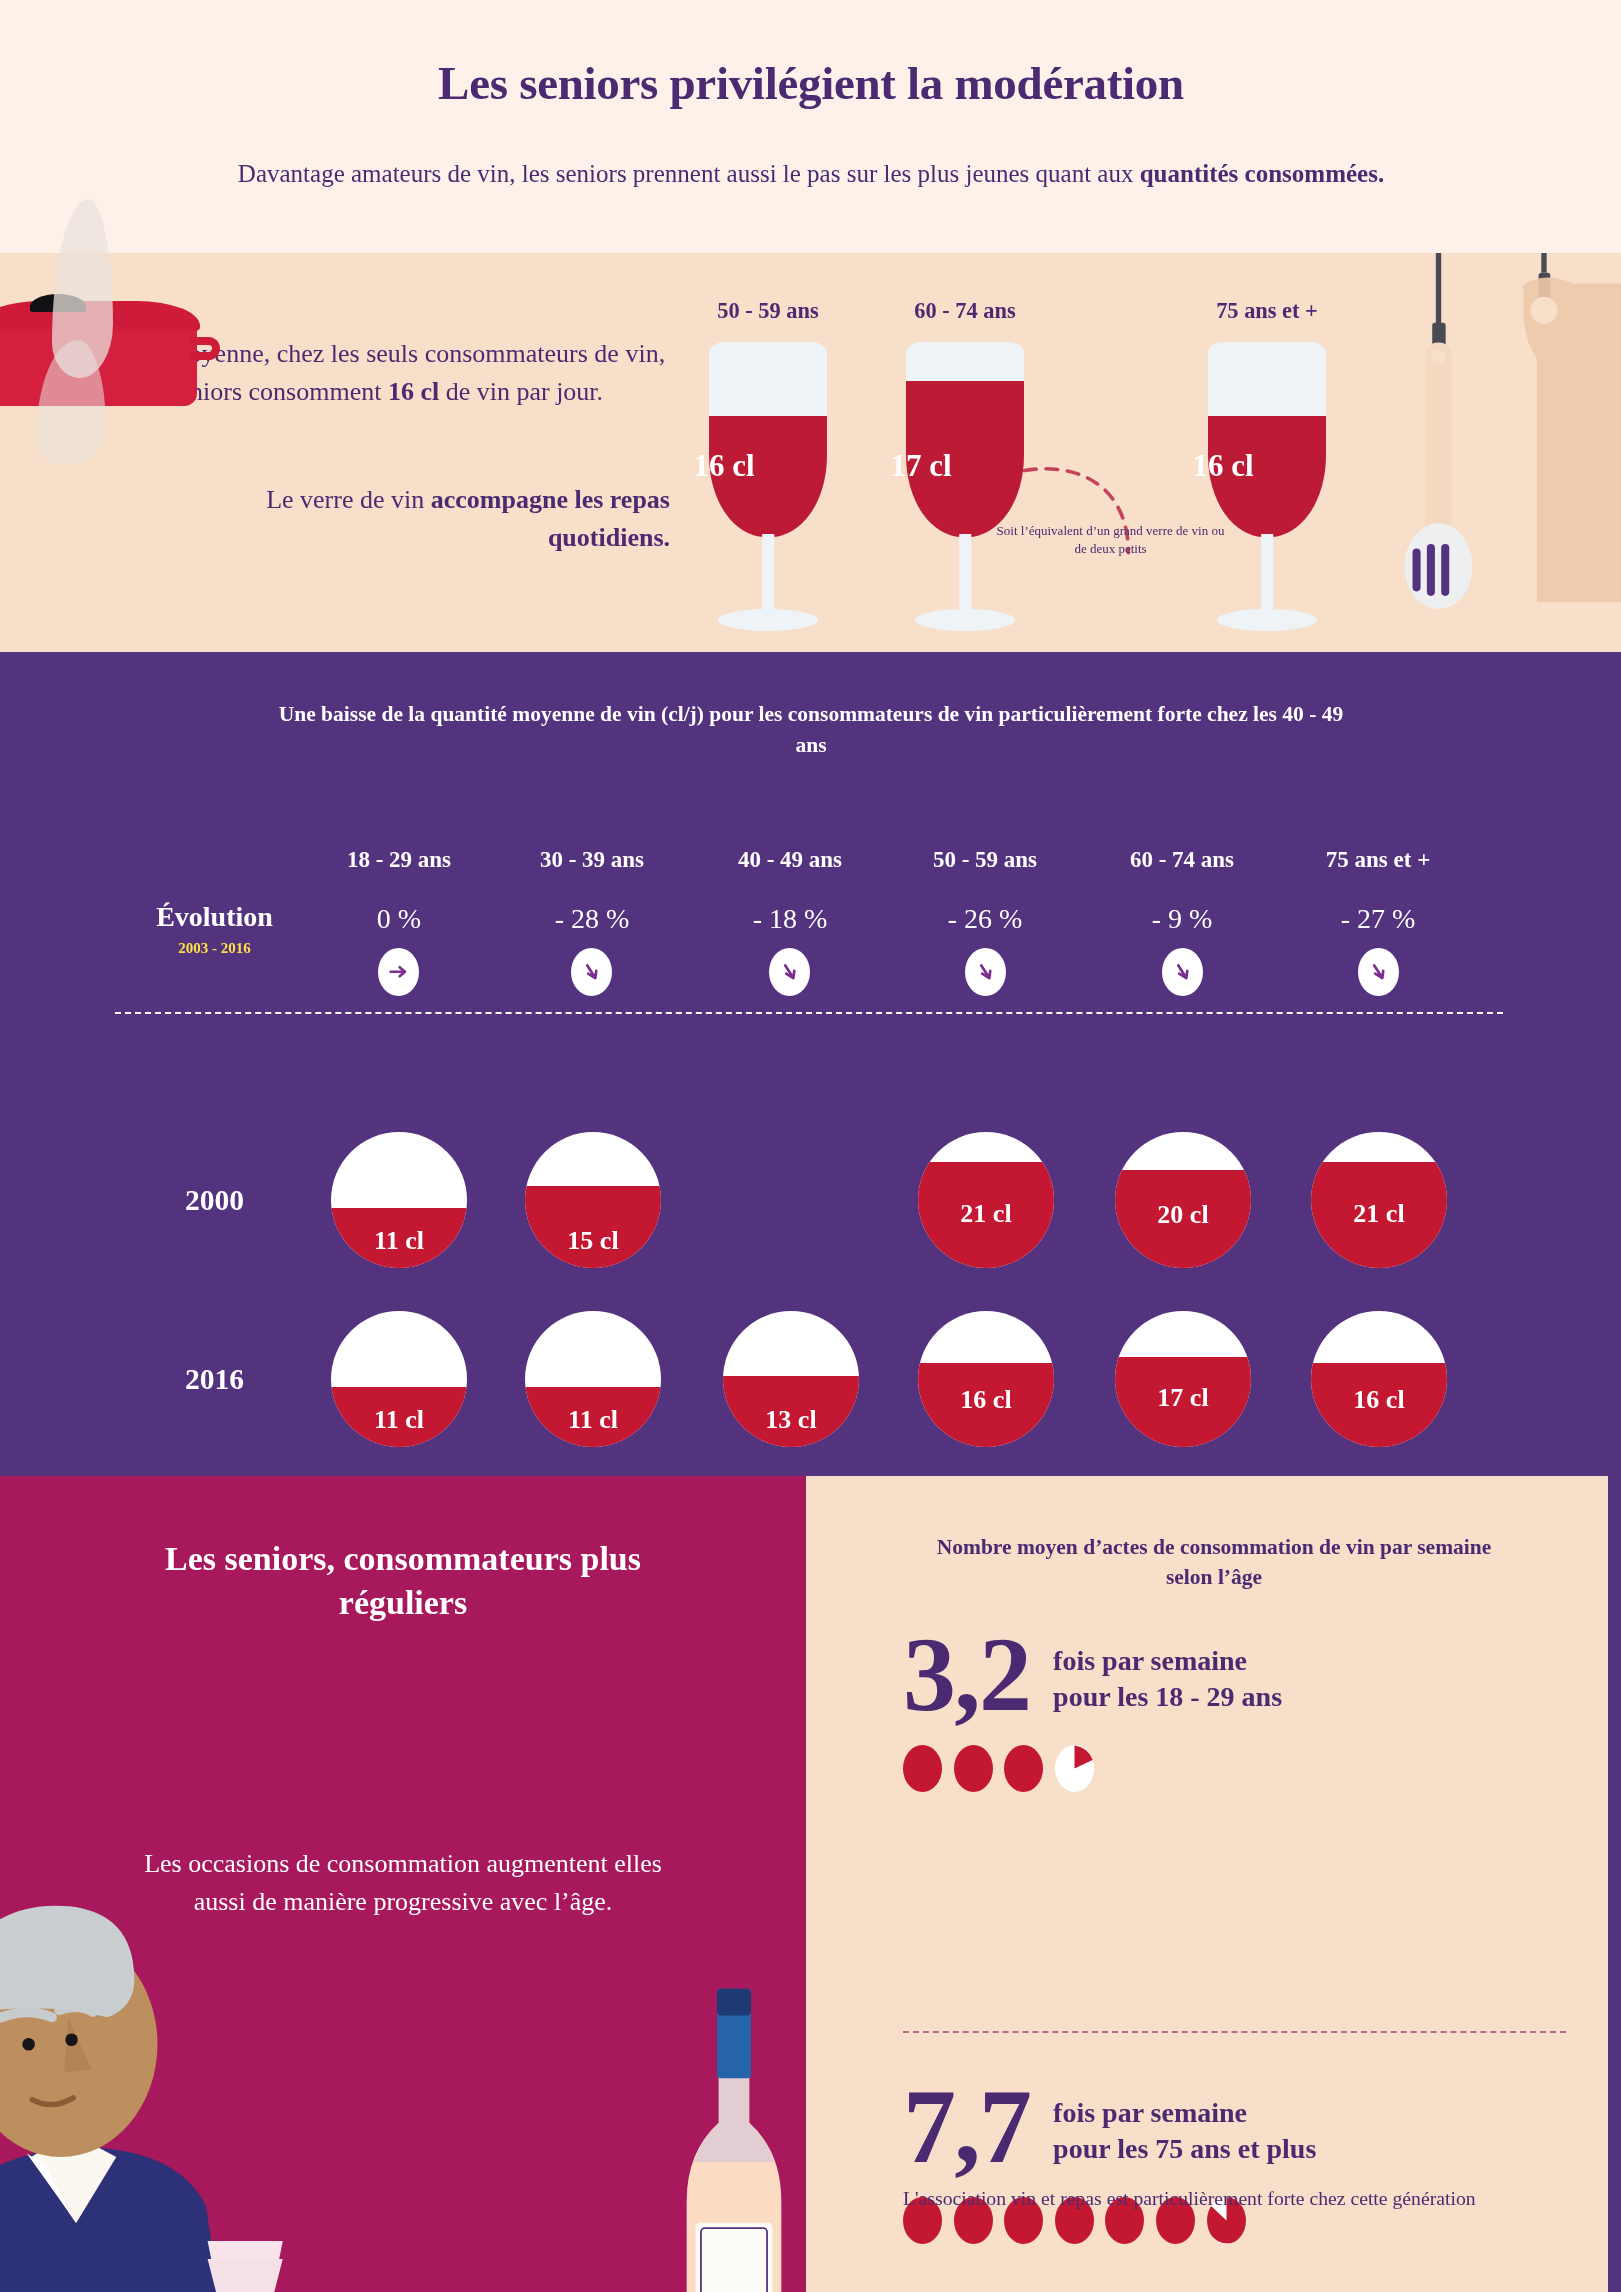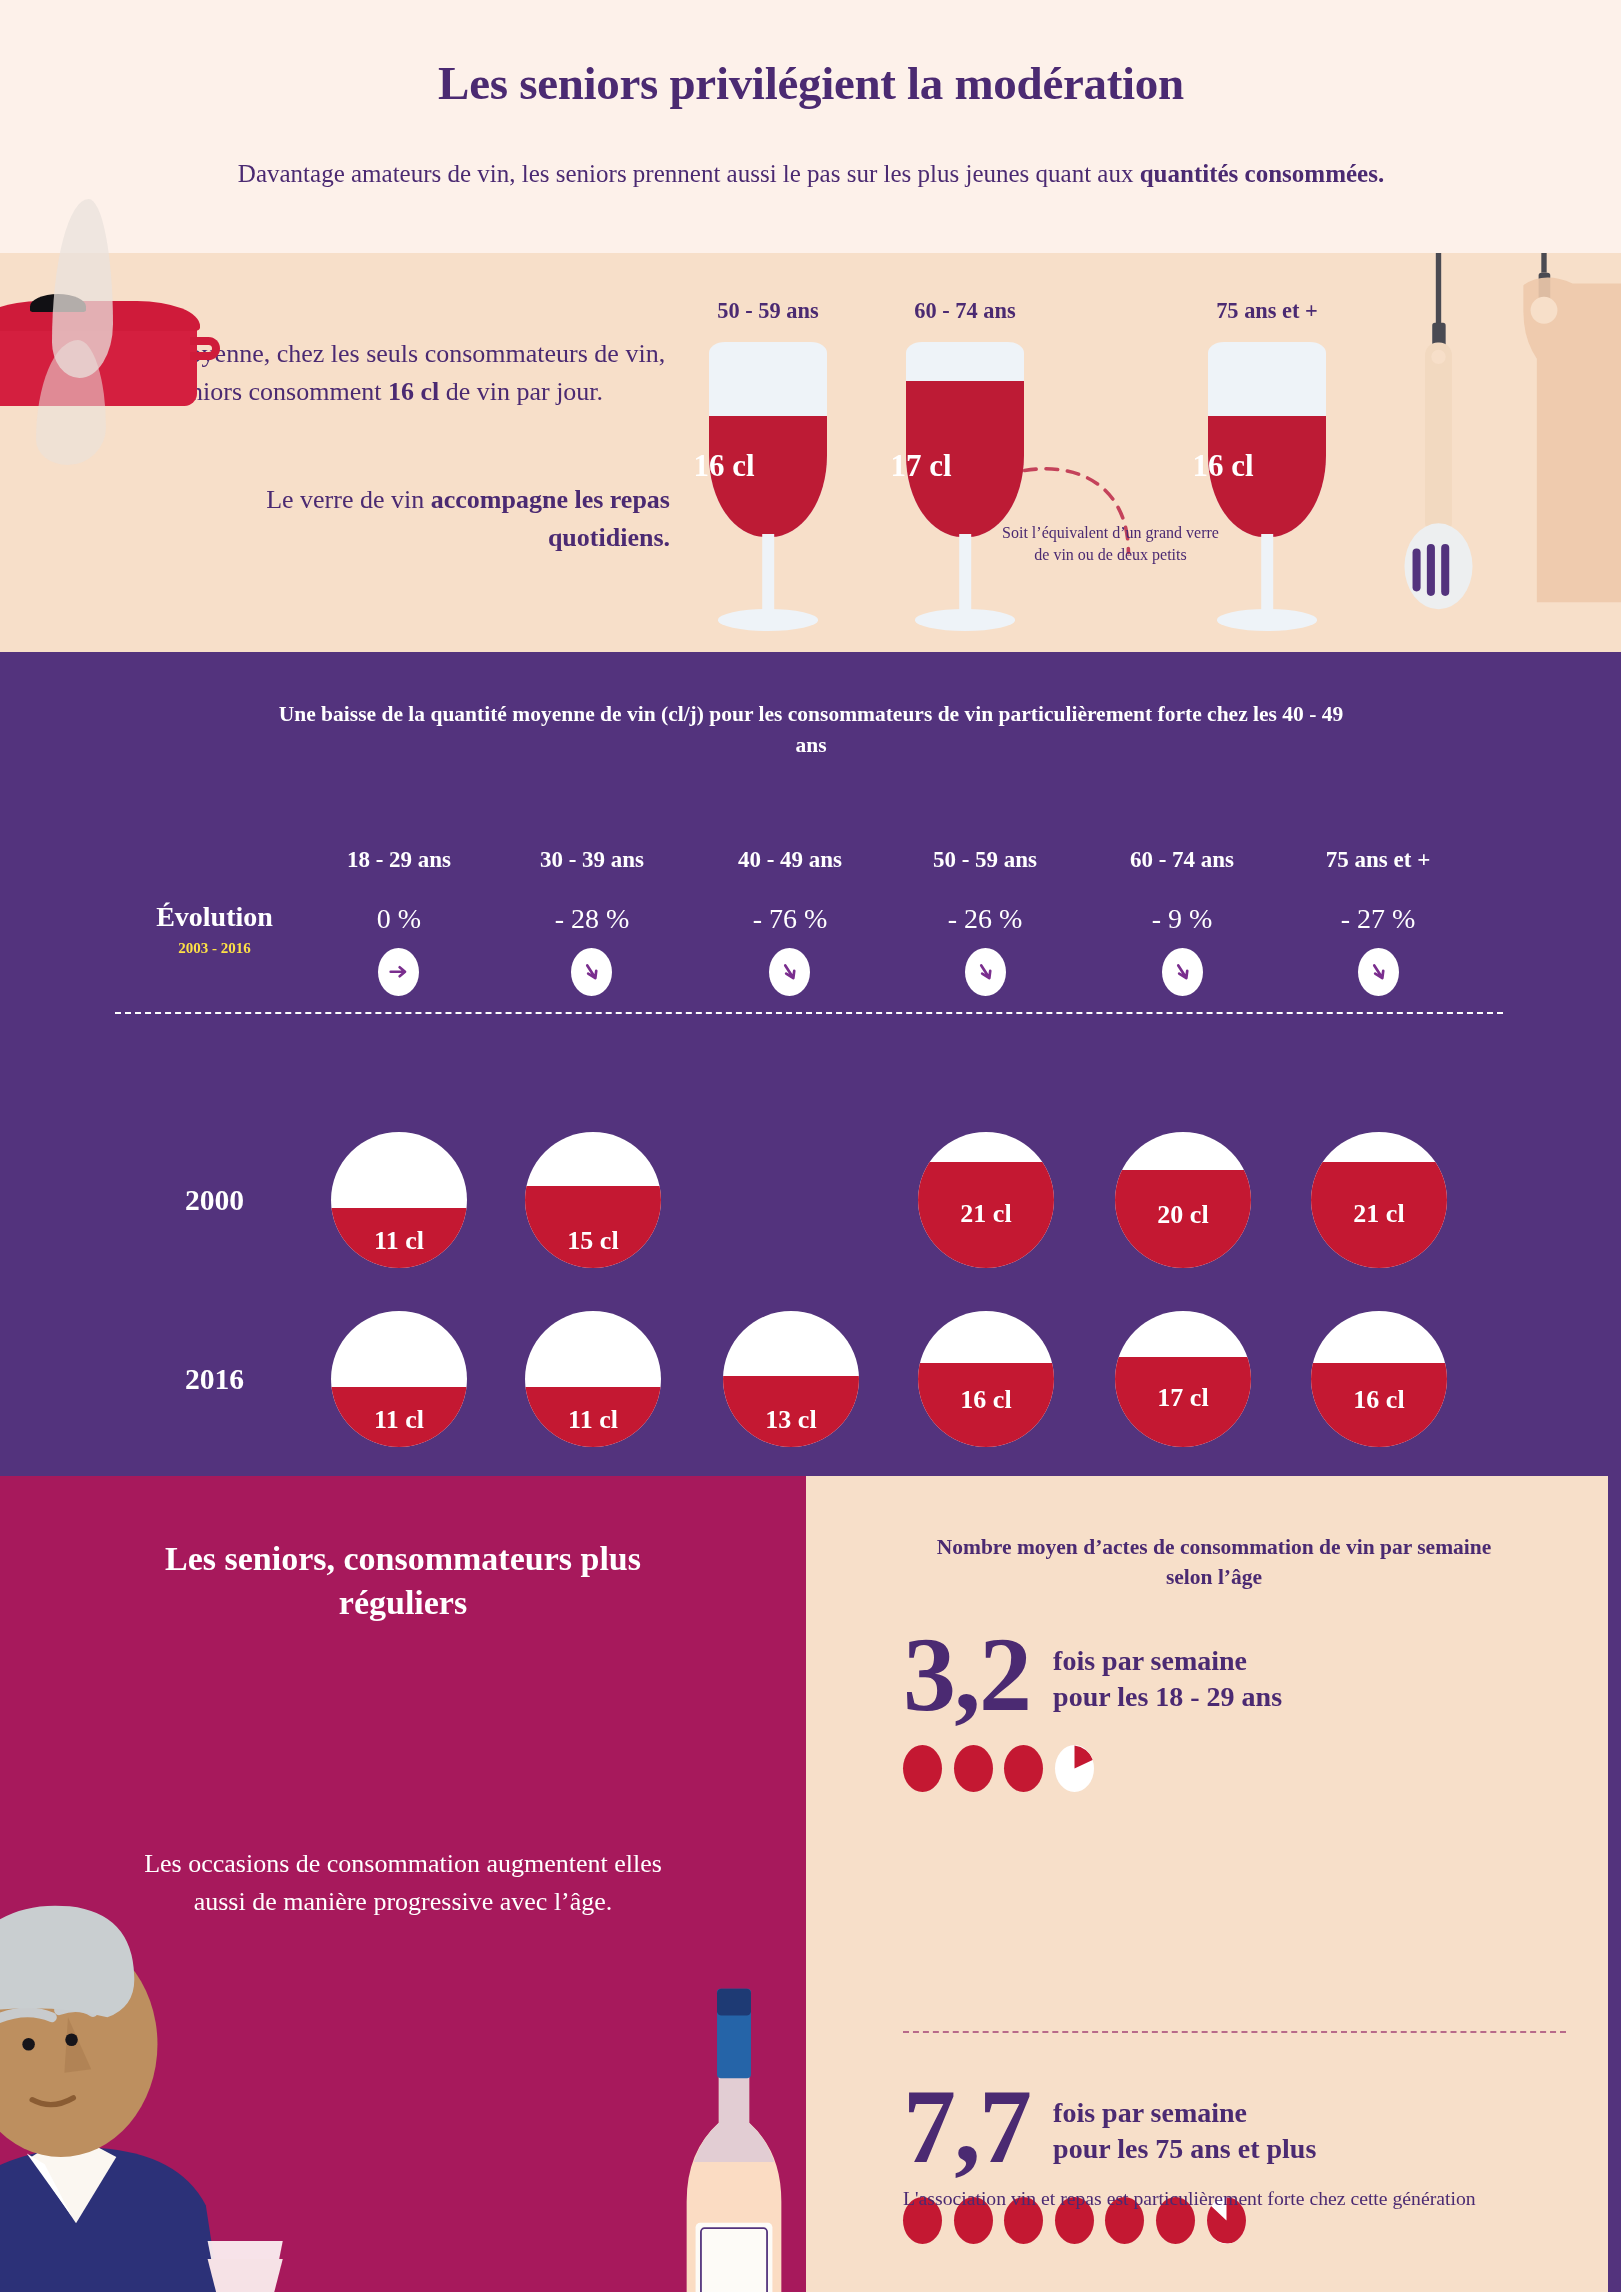--- a/index.html
+++ b/index.html
@@ -79,21 +79,21 @@
     position: absolute; left: 50%; transform: translateX(-50%); top: 192px;
     width: 11.6px; height: 81px; background: #eef3f8;
   }
   .glass-foot {
     position: absolute; left: 50%; transform: translateX(-50%); top: 267px;
     width: 100px; height: 21.5px; background: #eef3f8; border-radius: 50%;
   }
 
   #equiv-note {
     position: absolute; left: 994px; top: 269px; width: 233px;
-    text-align: center; font-size: 16px; color: #4b2a72; line-height: 1.36;
+    text-align: center; font-size: 13px; color: #4b2a72; line-height: 1.36;
   }
   #equiv-arrow { position: absolute; left: 1021px; top: 210px; }
 
   
   #pot {
     position: absolute; left: -18px; top: 43px; width: 260px; height: 107px;
     z-index: 2;
   }
   #pot-body {
     position: absolute; left: 0; top: 25px; width: 215px; height: 85px;
@@ -353,21 +353,21 @@
     <div class="bubble" style="left:525px; top:480px;">
       <div class="bubble-fill" style="height:60%;"></div>
       <div class="bubble-text">15 cl</div>
     </div>
     <div class="bubble" style="left:525px; top:659px;">
       <div class="bubble-fill" style="height:44%;"></div>
       <div class="bubble-text">11 cl</div>
     </div>
 
     <div class="age-head" style="left:687px;">40 - 49 ans</div>
-    <div class="evo-pct" style="left:687px;">- 76 %</div>
+    <div class="evo-pct" style="left:687px;">- 18 %</div>
     <div class="evo-badge" style="left:769px;">
       <svg width="21.5" height="21.5" viewBox="0 0 24 24">
           <path d="M7 5 L16 19 M8 14 L16 19 L17 11" fill="none" stroke="#7a2e8e" stroke-width="3" stroke-linecap="round" stroke-linejoin="round"></path>
         </svg>
     </div>
     <div class="bubble" style="left:723px; top:659px;">
       <div class="bubble-fill" style="height:52%;"></div>
       <div class="bubble-text">13 cl</div>
     </div>
 

